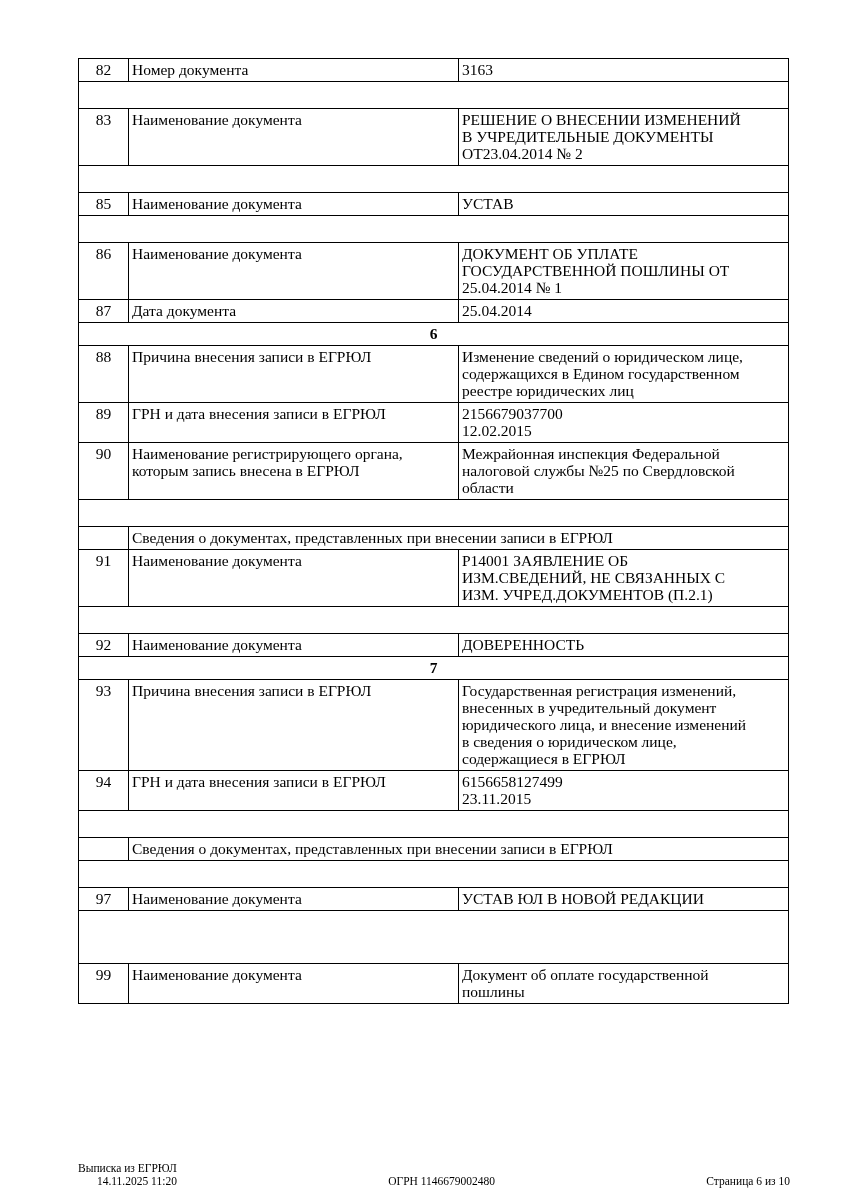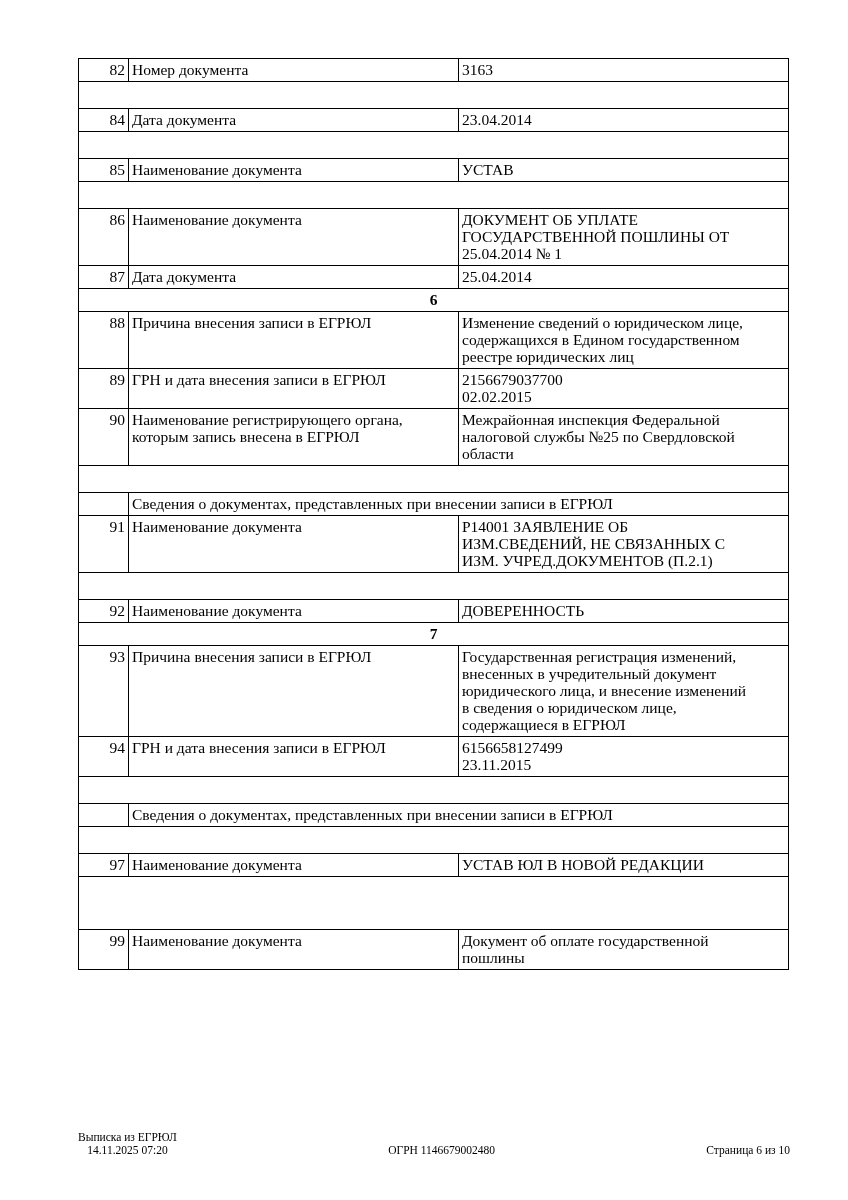--- a/index.html
+++ b/index.html
@@ -25,21 +25,21 @@
   }
   .doc-table td {
     border: 1px solid #000000;
     vertical-align: top;
     font-size: 15.5px;
     line-height: 17px;
     padding: 2px 3px 3px 3px;
     overflow: hidden;
   }
   .c-num {
-    text-align: right;
+    text-align: center;
     padding-left: 1px;
     padding-right: 1px;
   }
   .c-label, .c-val {
     white-space: pre-line;
   }
   .c-sep {
     border-top: none !important;
     border-bottom: none !important;
     height: 21px;
@@ -53,21 +53,21 @@
     position: absolute;
     left: 78px;
     top: 1131px;
     width: 712px;
     display: flex;
     justify-content: space-between;
     align-items: flex-end;
     font-size: 11.5px;
     line-height: 13px;
   }
-  .footer .f-left { text-align: center; }
+  .footer .f-left { text-align: right; margin-top: 31px; }
   .footer .f-center { text-align: right; }
   .footer .f-right { text-align: right; }
 </style>
 </head>
 <body>
 
 <table class="doc-table">
   <colgroup>
     <col style="width:50px">
     <col style="width:330px">
@@ -76,23 +76,25 @@
   <tbody id="table-body">
       <tr>
         <td class="c-num">82</td>
         <td class="c-label">Номер документа</td>
         <td class="c-val">3163</td>
       </tr>
       <tr>
         <td class="c-sep" colspan="3"></td>
       </tr>
       <tr>
-        <td class="c-num">84</td>
-        <td class="c-label">Дата документа</td>
-        <td class="c-val">23.04.2014</td>
+        <td class="c-num">83</td>
+        <td class="c-label">Наименование документа</td>
+        <td class="c-val">РЕШЕНИЕ О ВНЕСЕНИИ ИЗМЕНЕНИЙ
+В УЧРЕДИТЕЛЬНЫЕ ДОКУМЕНТЫ
+ОТ23.04.2014 № 2</td>
       </tr>
       <tr>
         <td class="c-sep" colspan="3"></td>
       </tr>
       <tr>
         <td class="c-num">85</td>
         <td class="c-label">Наименование документа</td>
         <td class="c-val">УСТАВ</td>
       </tr>
       <tr>
@@ -117,21 +119,21 @@
         <td class="c-num">88</td>
         <td class="c-label">Причина внесения записи в ЕГРЮЛ</td>
         <td class="c-val">Изменение сведений о юридическом лице,
 содержащихся в Едином государственном
 реестре юридических лиц</td>
       </tr>
       <tr>
         <td class="c-num">89</td>
         <td class="c-label">ГРН и дата внесения записи в ЕГРЮЛ</td>
         <td class="c-val">2156679037700
-02.02.2015</td>
+12.02.2015</td>
       </tr>
       <tr>
         <td class="c-num">90</td>
         <td class="c-label">Наименование регистрирующего органа,
 которым запись внесена в ЕГРЮЛ</td>
         <td class="c-val">Межрайонная инспекция Федеральной
 налоговой службы №25 по Свердловской
 области</td>
       </tr>
       <tr>
@@ -200,17 +202,17 @@
         <td class="c-label">Наименование документа</td>
         <td class="c-val">Документ об оплате государственной
 пошлины</td>
       </tr>
     </tbody>
 </table>
 
 <div class="footer">
   <div class="f-left">
     <div>Выписка из ЕГРЮЛ</div>
-    <div>14.11.2025 07:20</div>
+    <div>14.11.2025 11:20</div>
   </div>
   <div class="f-center">ОГРН 1146679002480</div>
   <div class="f-right">Страница 6 из 10</div>
 </div>
 
 </body></html>

